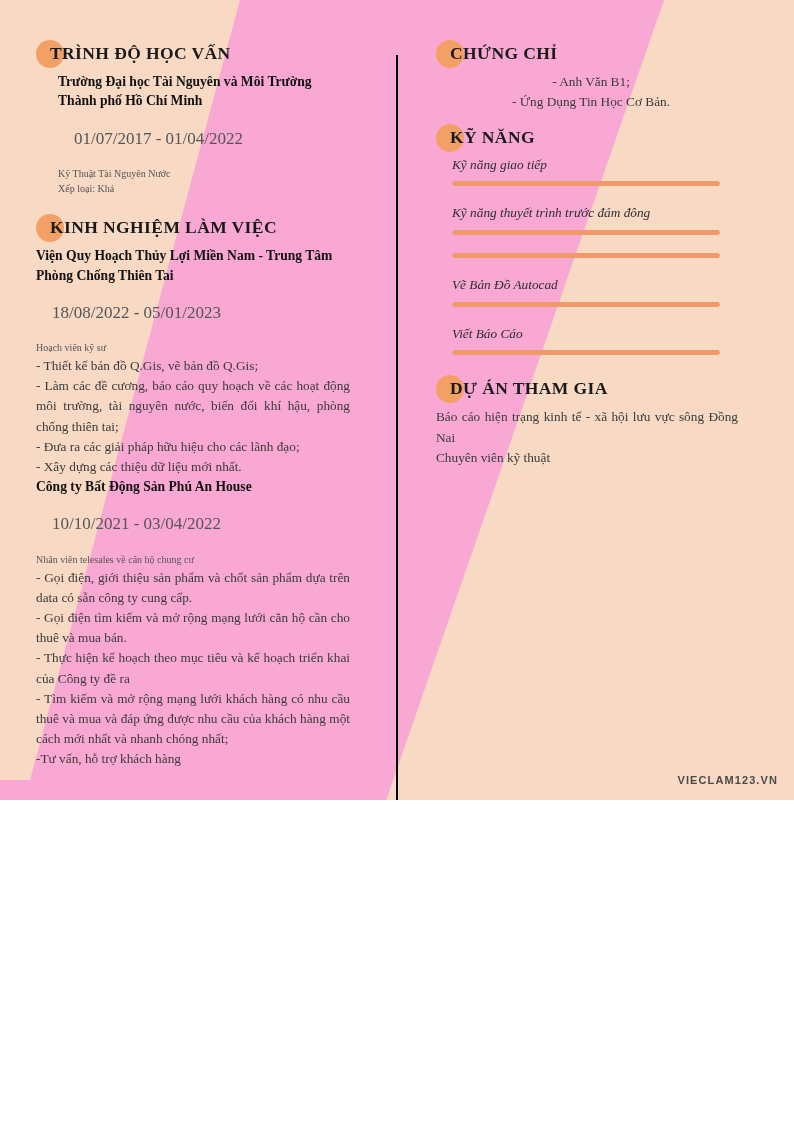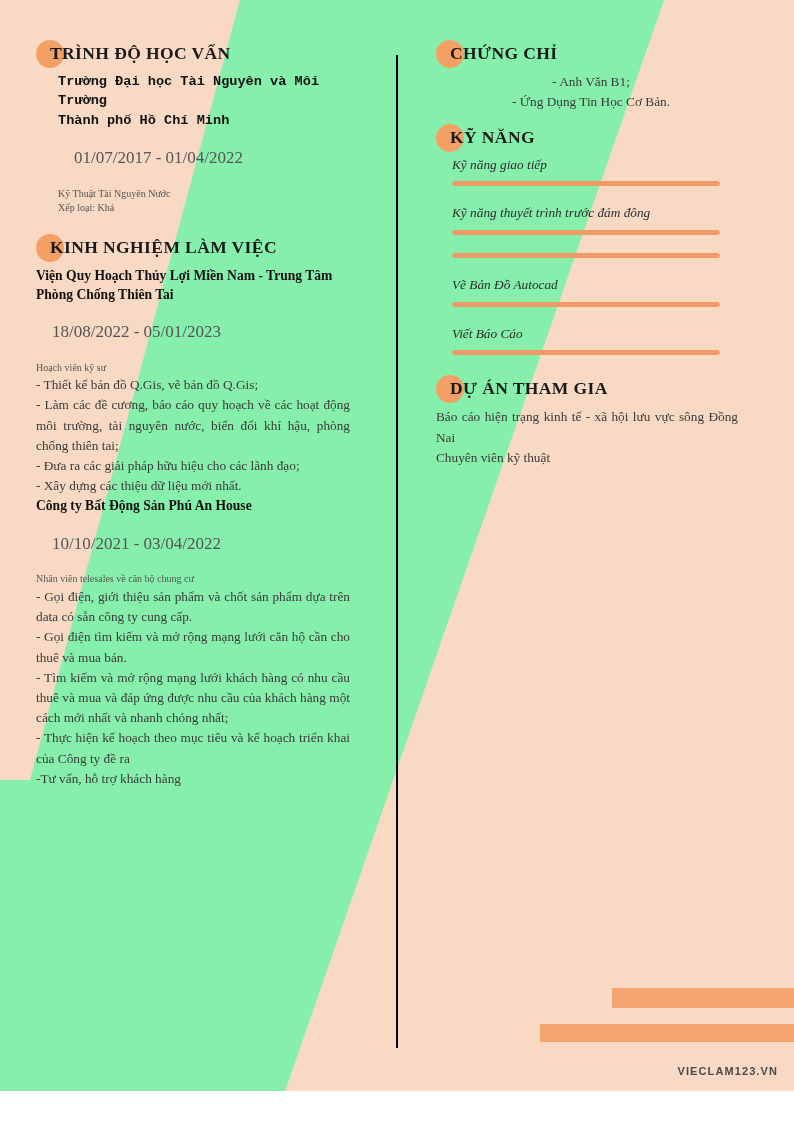--- a/index.html
+++ b/index.html
@@ -12,22 +12,22 @@
     background: #ffffff;
     font-family: "Liberation Serif", "DejaVu Serif", serif;
     overflow: hidden;
     position: relative;
   }
 
   #page {
     position: absolute;
     left: 0; top: 0;
     width: 794px;
-    height: 1091px;
-    background: #86efac;
+    height: 800px;
+    background: #f9a8d4;
     overflow: hidden;
   }
 
   
   .shape-left {
     position: absolute;
     left: 0; top: 0;
     width: 300px;
     height: 1123px;
     background: #F7D9C4;
@@ -112,21 +112,21 @@
   }
 
   
   .org {
     font-weight: bold;
     font-size: 13.6px;
     color: #111111;
     line-height: 1.42;
     margin: 0;
   }
-  .org.indent { padding-left: 22px; font-family: Liberation Mono, monospace; }
+  .org.indent { padding-left: 22px; }
   .date {
     font-size: 17px;
     color: #555555;
     line-height: 1.45;
     margin: 16px;
   }
   .date.indent { padding-left: 22px; }
   .role {
     font-size: 10px;
     color: #555555;
@@ -221,22 +221,22 @@
     <p class="bullet">- Thiết kế bản đồ Q.Gis, vẽ bản đồ Q.Gis;</p>
     <p class="bullet">- Làm các đề cương, báo cáo quy hoạch về các hoạt động môi trường, tài nguyên nước, biến đổi khí hậu, phòng chống thiên tai;</p>
     <p class="bullet">- Đưa ra các giải pháp hữu hiệu cho các lãnh đạo;</p>
     <p class="bullet">- Xây dựng các thiệu dữ liệu mới nhất.</p>
 
     <p class="org">Công ty Bất Động Sản Phú An House</p>
     <p class="date">10/10/2021 - 03/04/2022</p>
     <p class="role">Nhân viên telesales về căn hộ chung cư</p>
     <p class="bullet">- Gọi điện, giới thiệu sản phẩm và chốt sản phẩm dựa trên data có sẵn công ty cung cấp.</p>
     <p class="bullet">- Gọi điện tìm kiếm và mở rộng mạng lưới căn hộ cần cho thuê và mua bán.</p>
+    <p class="bullet">- Thực hiện kế hoạch theo mục tiêu và kế hoạch triển khai của Công ty đề ra</p>
     <p class="bullet">- Tìm kiếm và mở rộng mạng lưới khách hàng có nhu cầu thuê và mua và đáp ứng được nhu cầu của khách hàng một cách mới nhất và nhanh chóng nhất;</p>
-    <p class="bullet">- Thực hiện kế hoạch theo mục tiêu và kế hoạch triển khai của Công ty đề ra</p>
     <p class="bullet">-Tư vấn, hỗ trợ khách hàng</p>
 
   </div>
 
   <div class="col col-right">
 
     <div class="section-head">
       <span class="bullet-circle"></span>
       <span class="head-text">CHỨNG CHỈ</span>
     </div>

